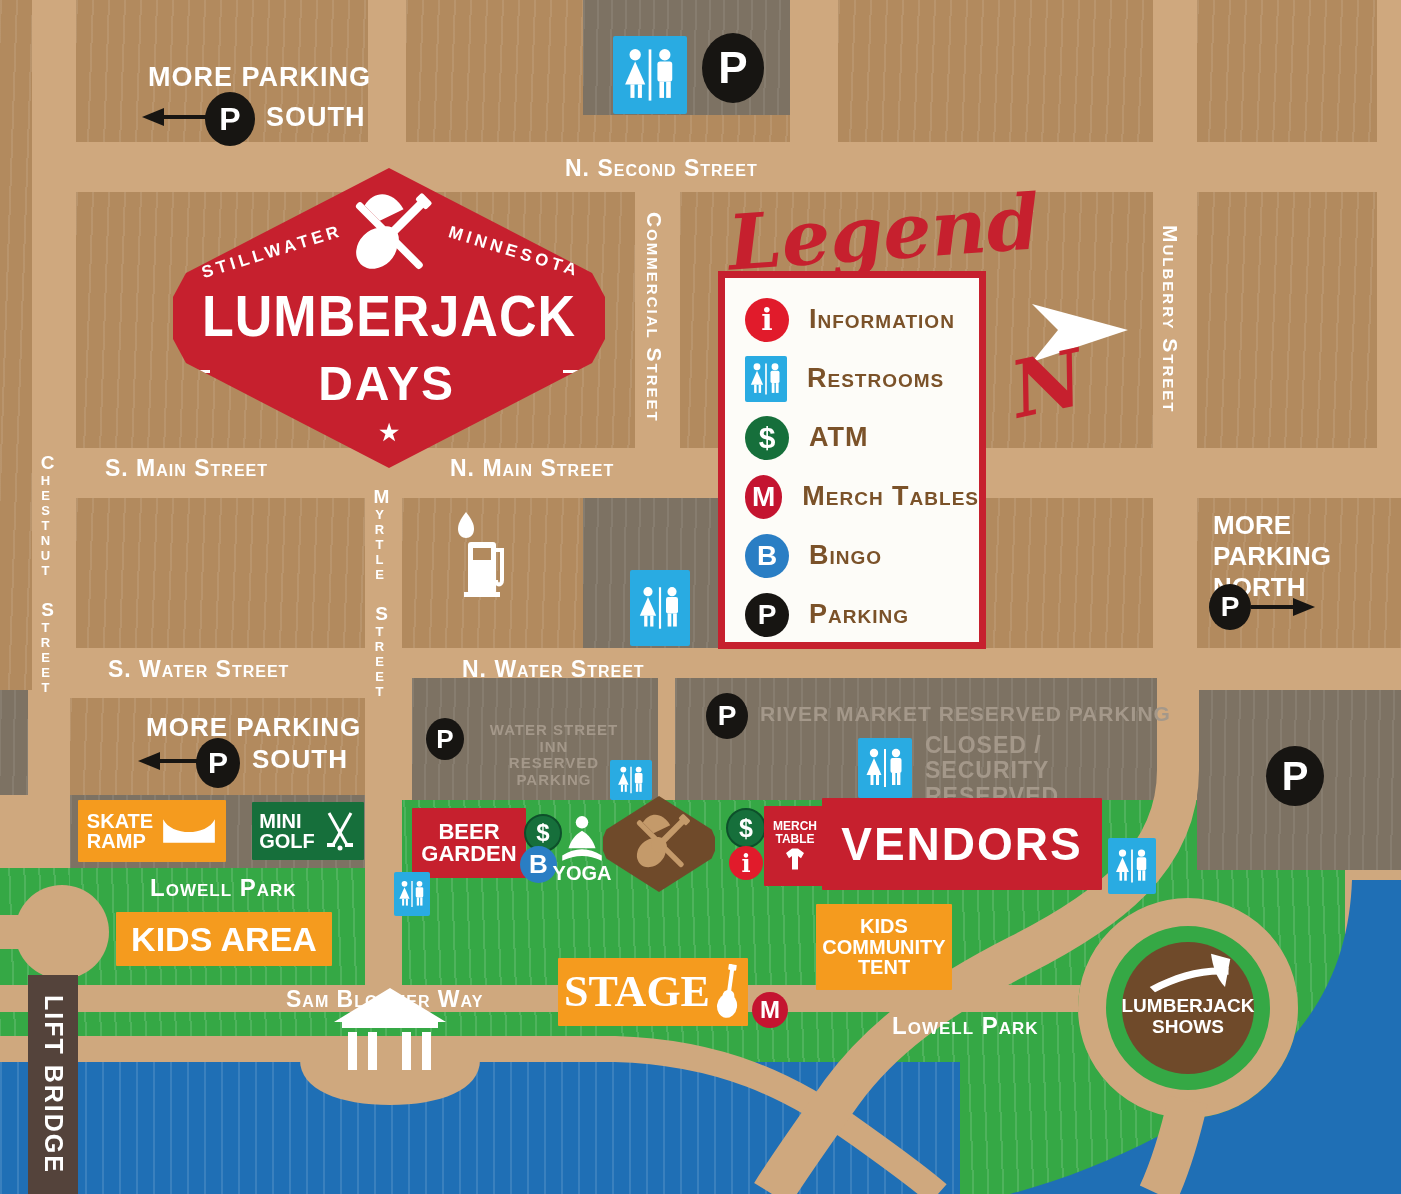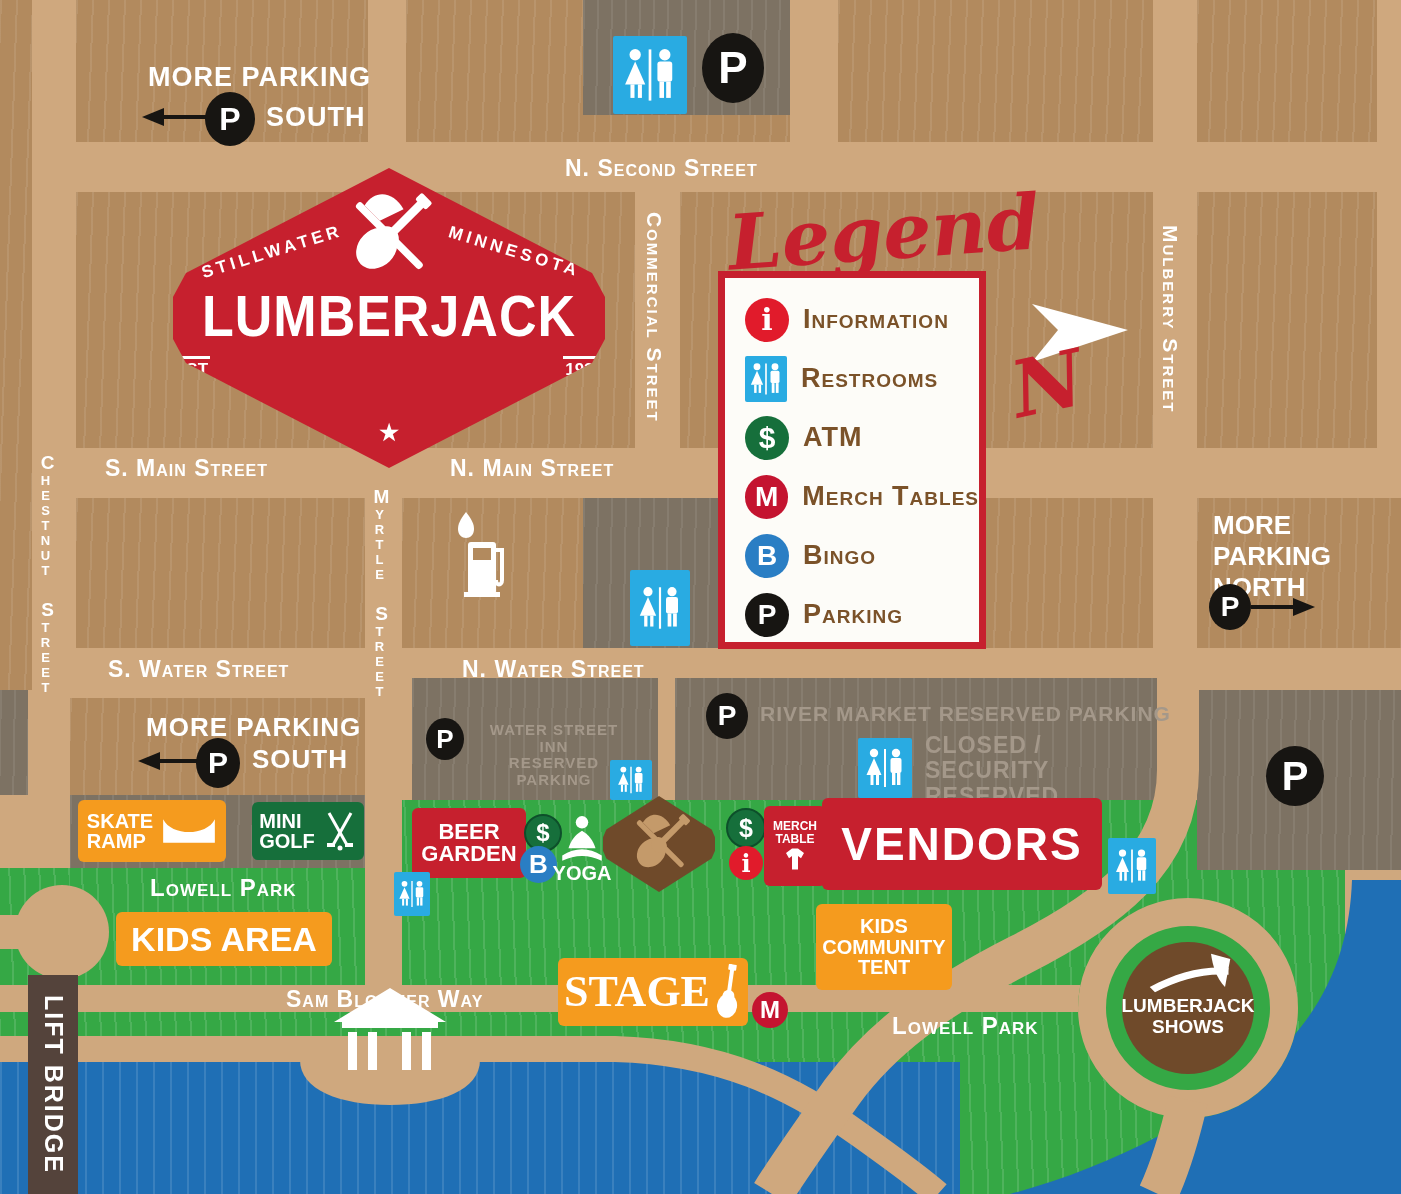--- a/index.html
+++ b/index.html
@@ -9,30 +9,30 @@
   .block{background:#b28a5e;background-image:repeating-linear-gradient(92deg,rgba(255,255,255,.09) 0 2px,transparent 2px 16px);}
   .lot{background:#7d7263;background-image:repeating-linear-gradient(91deg,rgba(255,255,255,.08) 0 2px,transparent 2px 14px);}
   .park{background:#35a845;background-image:repeating-linear-gradient(88deg,rgba(255,255,255,.13) 0 2px,transparent 2px 15px);}
   .water{background:#1f6fb5;background-image:repeating-linear-gradient(90deg,rgba(255,255,255,.12) 0 2px,transparent 2px 17px);}
   .street{color:#fff;font-weight:bold;font-variant:small-caps;letter-spacing:1px;white-space:nowrap;}
   .vup{writing-mode:vertical-rl;text-orientation:upright;letter-spacing:0;}
   .vrot{writing-mode:vertical-rl;text-orientation:mixed;letter-spacing:2px;}
   .caps{color:#fff;font-weight:bold;white-space:nowrap;}
   .pcirc{background:#171512;color:#fff;border-radius:50%;display:flex;align-items:center;justify-content:center;font-weight:bold;}
   .ccirc{color:#fff;border-radius:50%;display:flex;align-items:center;justify-content:center;font-weight:bold;}
-  .patch{display:flex;align-items:center;justify-content:center;text-align:center;color:#fff;font-weight:bold;border-radius:6px;line-height:1.02;}
+  .patch{display:flex;align-items:center;justify-content:center;text-align:center;color:#fff;font-weight:bold;border-radius:1px;line-height:1.02;}
   .red{background:#c6202e;}
   .orange{background:#f59b1e;}
   .dgreen{background:#166f3b;}
   .rr{background:#29abe2;display:flex;align-items:center;justify-content:center;border-radius:2px;}
   .lottext{color:#a4988a;font-weight:bold;letter-spacing:1px;line-height:1.1;}
   .script{font-family:"DejaVu Serif",serif;font-style:italic;font-weight:bold;color:#c6202e;}
   .hex{clip-path:polygon(50% 0%,97% 35%,100% 43%,100% 57%,97% 65%,50% 100%,3% 65%,0% 57%,0% 43%,3% 35%);}
   .legend-row{display:flex;align-items:center;gap:14px;height:59px;}
-  .legend-label{color:#7b5229;font-weight:bold;font-variant:small-caps;font-size:27px;letter-spacing:1px;white-space:nowrap;}
+  .legend-label{color:#7b5229;font-weight:bold;font-variant:small-caps;font-size:27px;letter-spacing:1px;white-space:nowrap;margin-left:6px;}
   .arrowline{display:flex;align-items:center;}
 </style>
 </head>
 <body>
 
 <div id="map">
 
   <div class="abs block" style="left:0;top:0;width:32px;height:690px;"></div>
   <div class="abs block" style="left:76px;top:0;width:292px;height:142px;"></div>
   <div class="abs block" style="left:406px;top:0;width:384px;height:142px;"></div>
@@ -133,20 +133,21 @@
           <ellipse cx="50" cy="52" rx="11" ry="10"></ellipse>
       </g>
       <g transform="rotate(-45 50 50)" fill="#fff">
         <rect x="47" y="8" width="7" height="84" rx="3"></rect>
         <path d="M54,14 C72,10 82,24 77,42 L54,34 Z"></path>
       </g>
     </svg>
     <div class="abs caps" style="left:0;top:118px;width:432px;text-align:center;font-size:52px;letter-spacing:1px;transform:scaleY(1.1);">LUMBERJACK</div>
     <div class="abs" style="left:0;top:188px;width:432px;display:flex;align-items:center;justify-content:space-between;gap:14px;">
       <span class="caps" style="font-size:17px;border-top:3px solid #fff;border-bottom:3px solid #fff;padding:1px 2px;">EST</span>
+      <span class="caps" style="font-size:48px;letter-spacing:2px;">DAYS</span>
       <span class="caps" style="font-size:17px;border-top:3px solid #fff;border-bottom:3px solid #fff;padding:1px 2px;">1934</span>
     </div>
     <div class="abs caps" style="left:0;top:252px;width:432px;text-align:center;font-size:22px;">★</div>
   </div>
 
   <div class="abs script" style="left:728px;top:188px;font-size:76px;transform:rotate(-4deg);">Legend</div>
   <div class="abs" style="left:718px;top:271px;width:268px;height:378px;background:#fdfcf8;border:7px solid #c6202e;box-sizing:border-box;padding:12px 0 0 20px;">
     <div class="legend-row">
       <div class="ccirc" style="width:44px;height:44px;background:#e11b2b;font-size:30px;font-family:'DejaVu Serif',serif;">
           <span>i</span>

